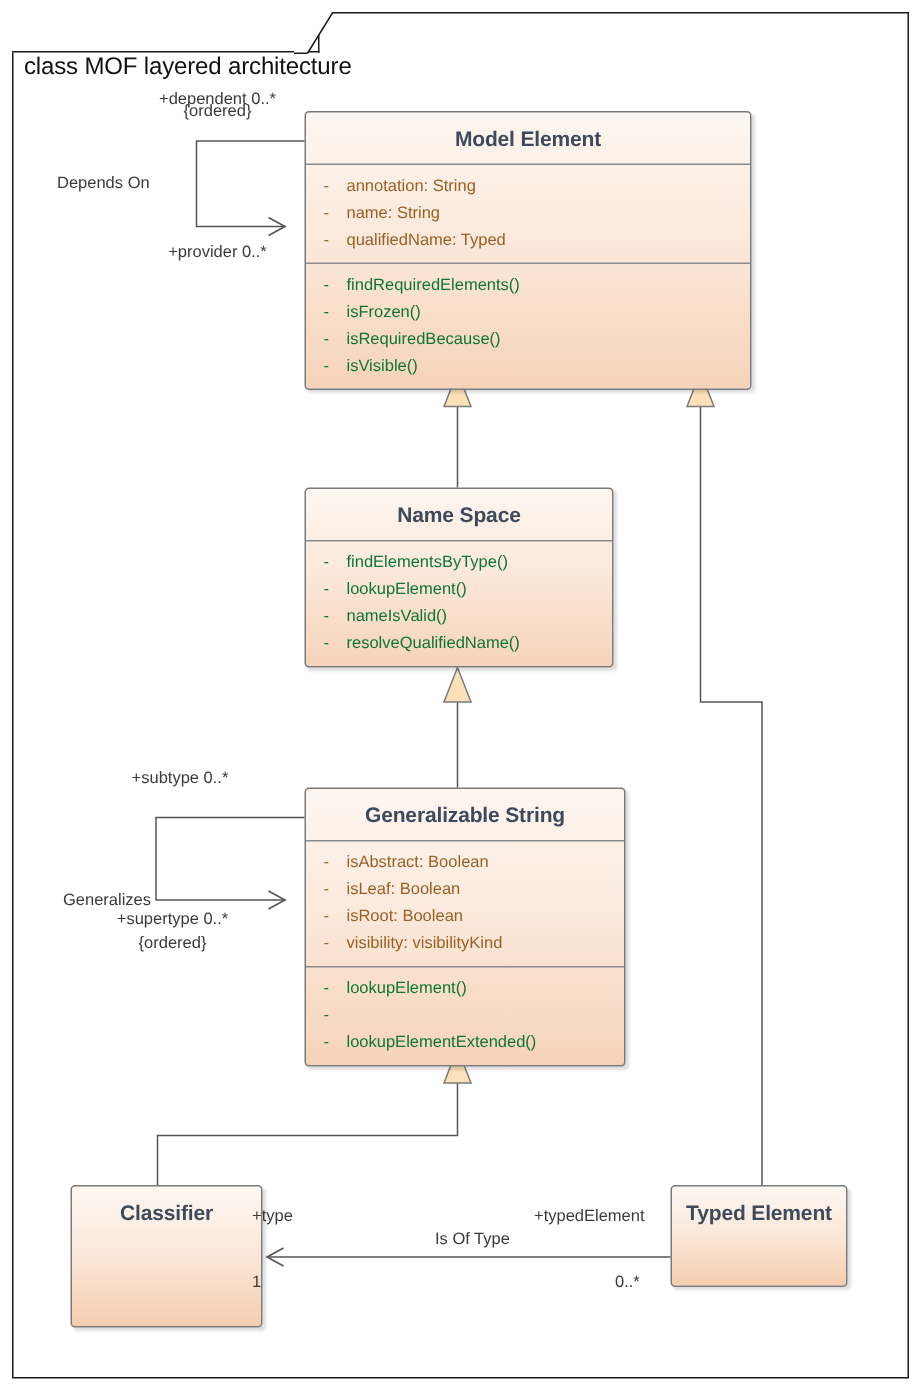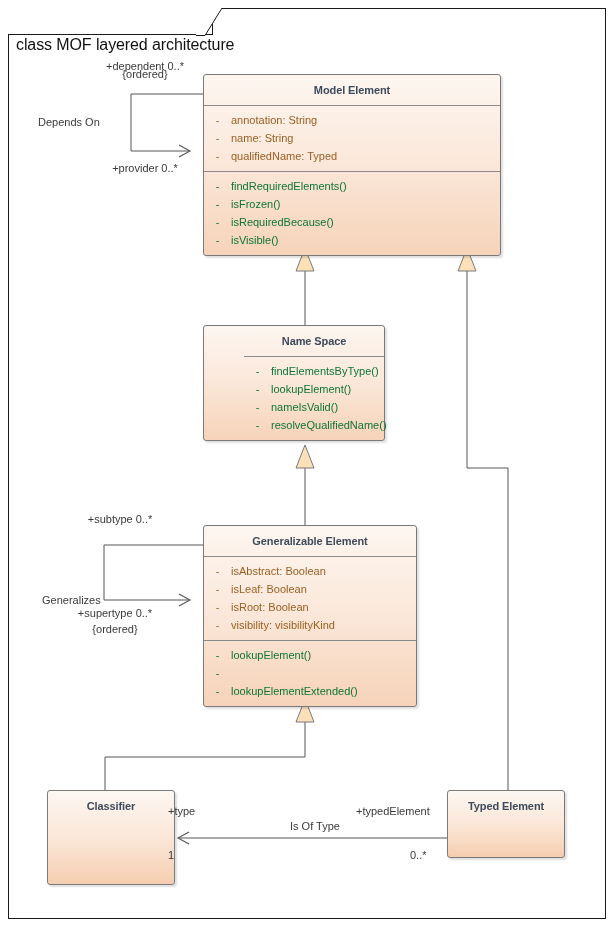--- a/index.html
+++ b/index.html
@@ -59,21 +59,21 @@
     border-radius: 3px;
     background: linear-gradient(to bottom, #fdf6f0 0%, #fbe9dc 45%, #f6d3b9 100%);
     box-shadow: 2px 2px 2px rgba(0,0,0,0.13);
     z-index: 3;
   }
   .uml-class.plain {
     background: linear-gradient(to bottom, #fdf7f2 0%, #fae5d5 55%, #f5cdaf 100%);
   }
   .uml-name {
     text-align: center;
-    font-size: 11px;
+    font-size: 14px;
     font-weight: bold;
     color: #3d4a5c;
     padding: 9px 4px 9px 4px;
     letter-spacing: -0.1px;
   }
   .compartment {
     border-top: 1px solid #8a8a8a;
     padding: 5px 0 6px 0;
   }
   .member {
@@ -202,21 +202,21 @@
         <span class="vis">-</span>
         <span class="mtext">isRequiredBecause()</span>
       </div>
       <div class="member oper">
         <span class="vis">-</span>
         <span class="mtext">isVisible()</span>
       </div>
     </div>
   </div>
 
-  <div class="uml-class" style="left:203px; top:325px; width:182px;padding-left:40px;">
+  <div class="uml-class" style="left:203px; top:325px; width:206px;">
     <div class="uml-name">Name Space</div>
     <div class="compartment">
       <div class="member oper">
         <span class="vis">-</span>
         <span class="mtext">findElementsByType()</span>
       </div>
       <div class="member oper">
         <span class="vis">-</span>
         <span class="mtext">lookupElement()</span>
       </div>
@@ -225,21 +225,21 @@
         <span class="mtext">nameIsValid()</span>
       </div>
       <div class="member oper">
         <span class="vis">-</span>
         <span class="mtext">resolveQualifiedName()</span>
       </div>
     </div>
   </div>
 
   <div class="uml-class" style="left:203px; top:525px; width:214px;">
-    <div class="uml-name">Generalizable Element</div>
+    <div class="uml-name">Generalizable String</div>
     <div class="compartment">
       <div class="member attr">
         <span class="vis">-</span>
         <span class="mtext">isAbstract: Boolean</span>
       </div>
       <div class="member attr">
         <span class="vis">-</span>
         <span class="mtext">isLeaf: Boolean</span>
       </div>
       <div class="member attr">

